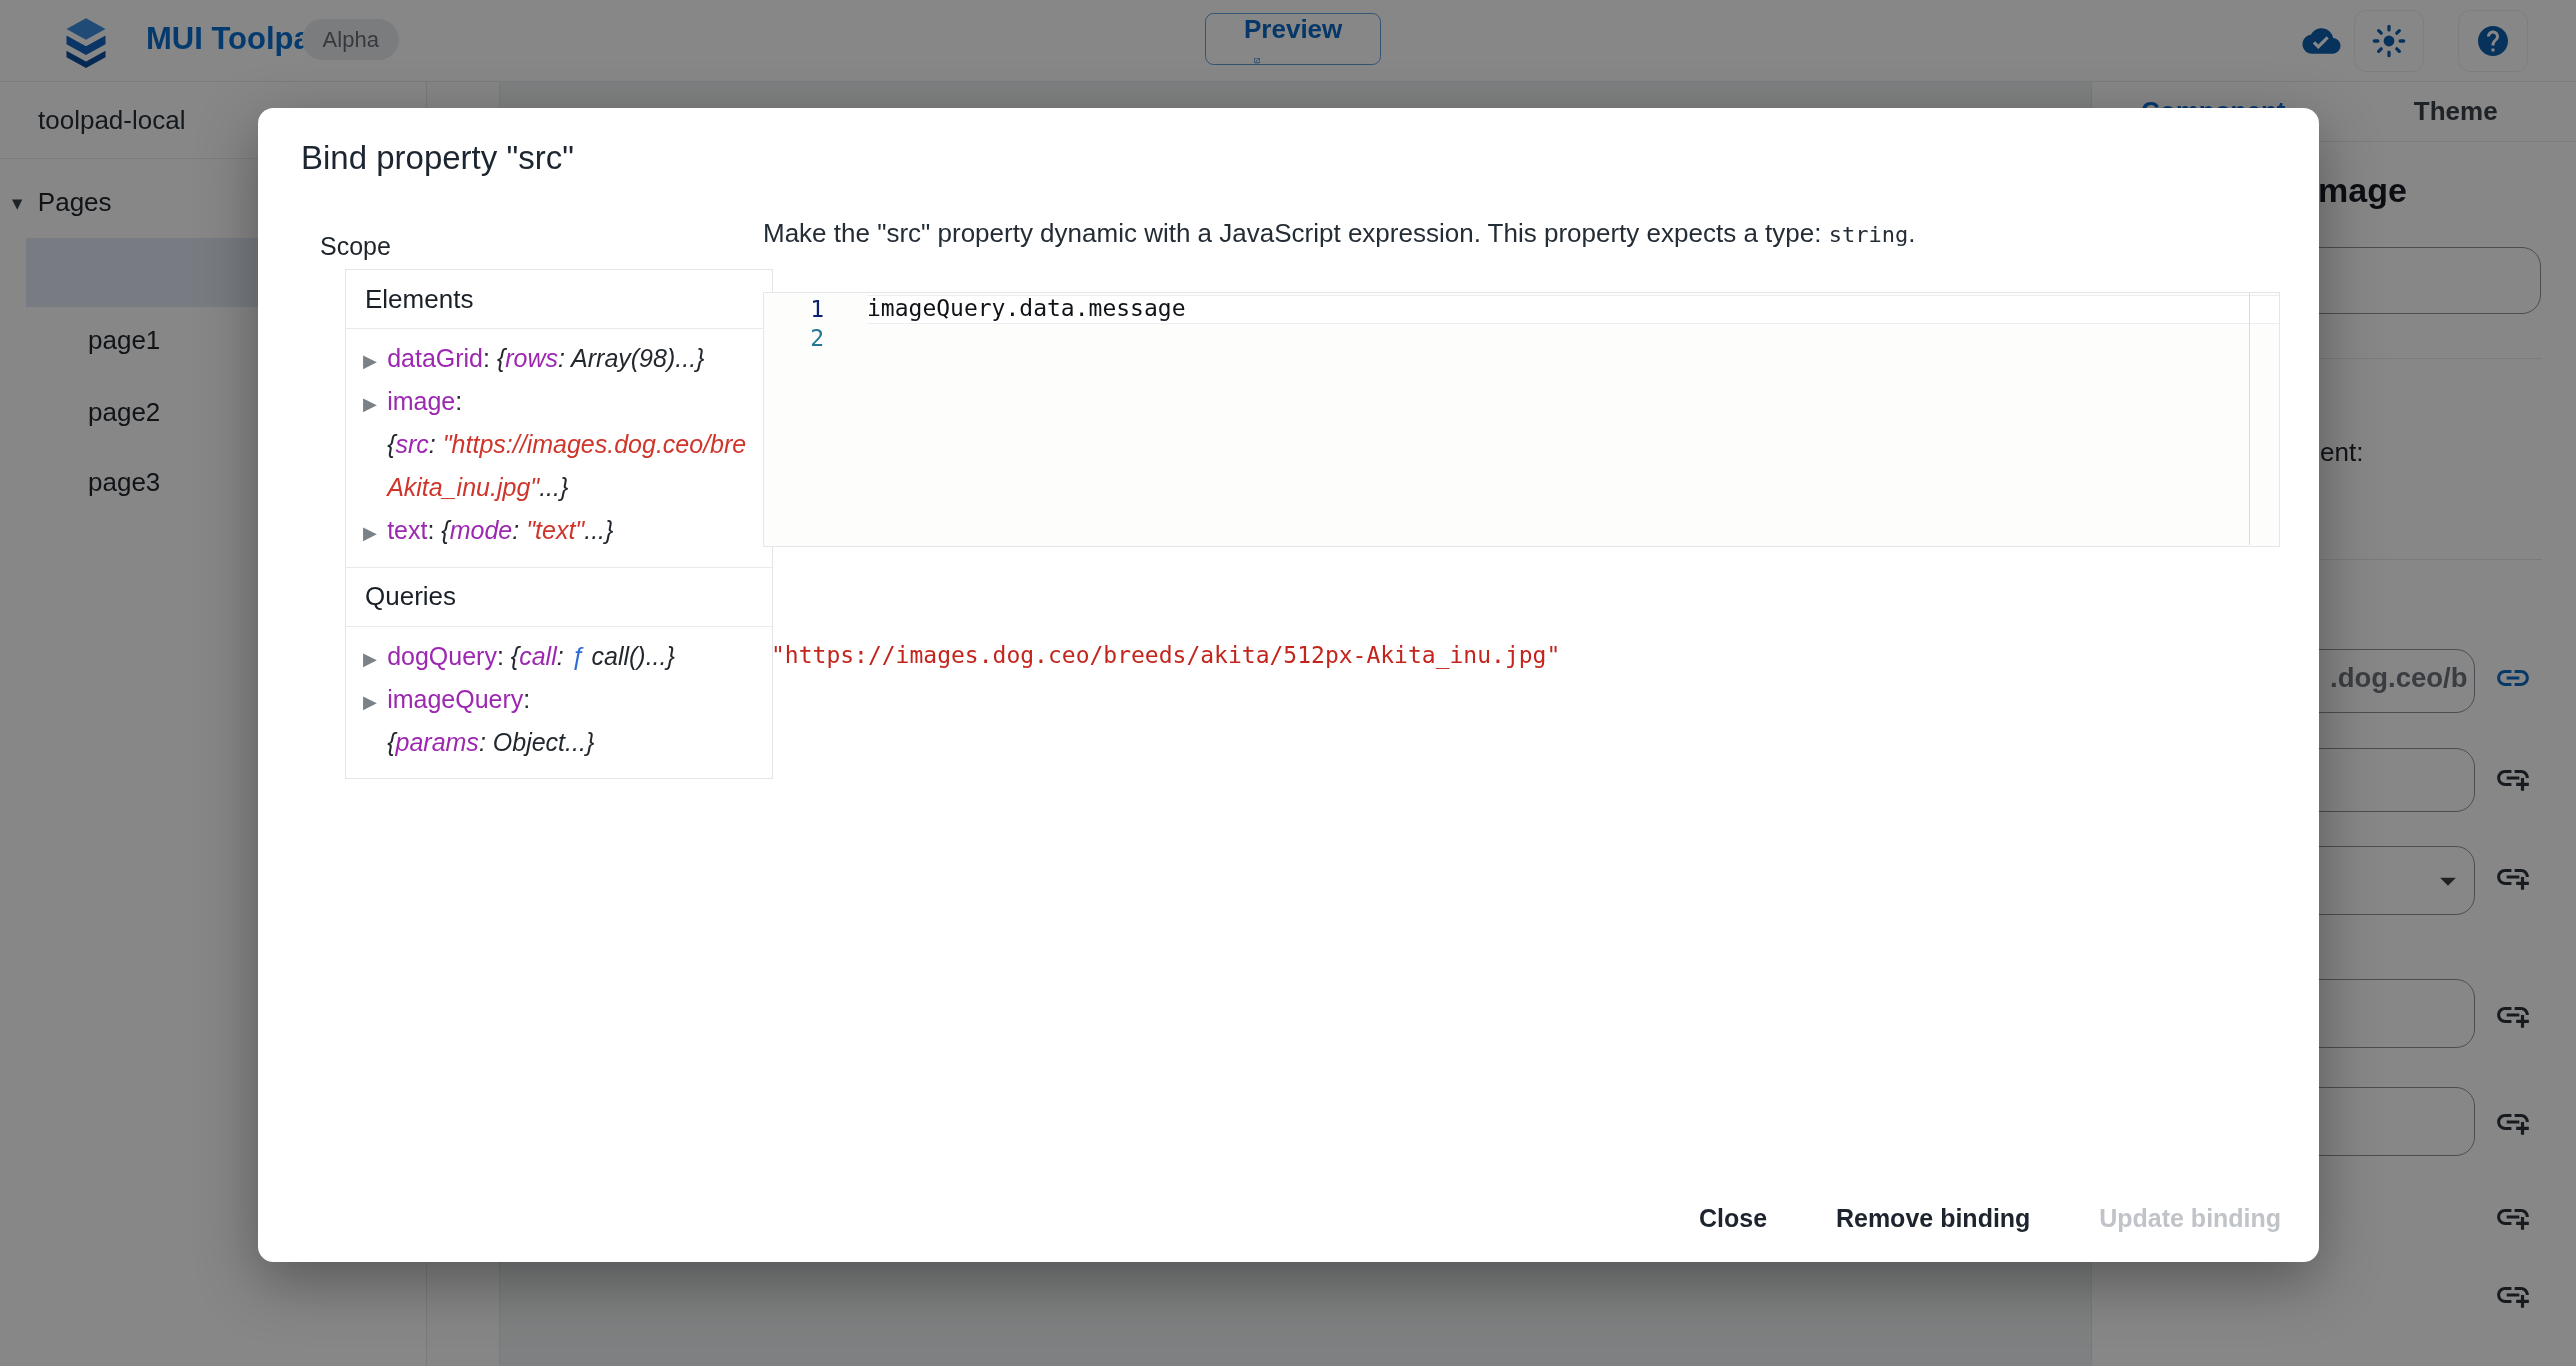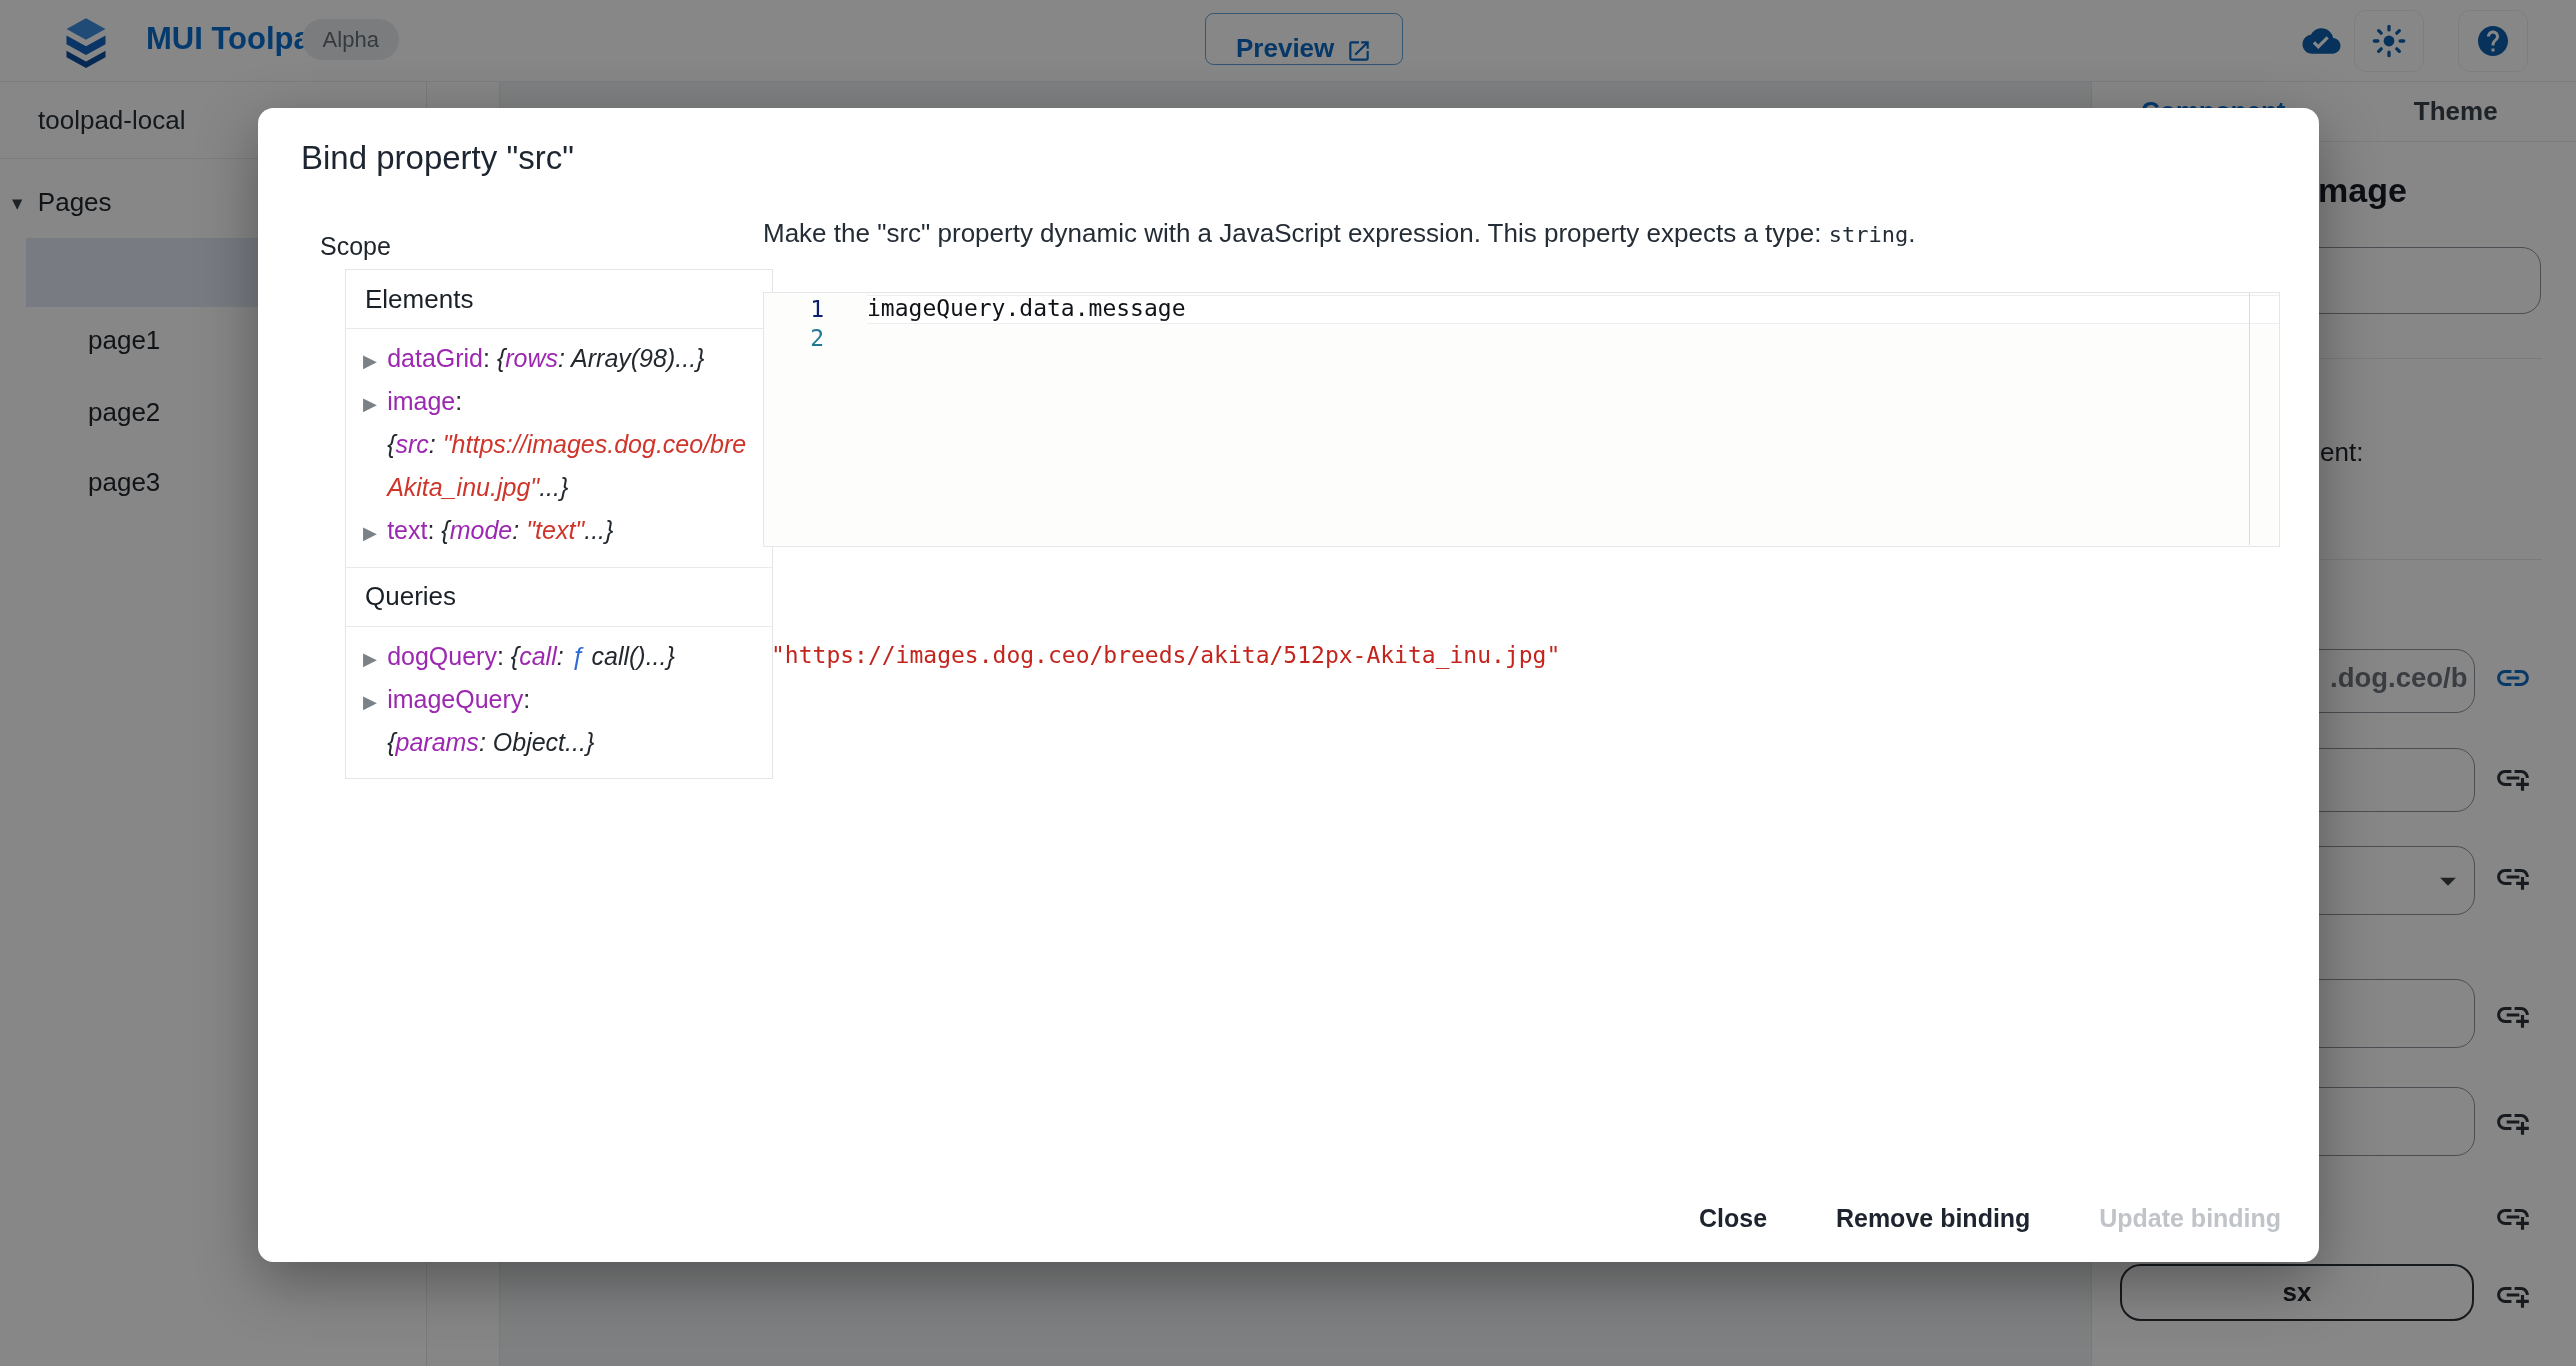--- a/index.html
+++ b/index.html
@@ -5,22 +5,22 @@
   html,body{margin:0;padding:0;background:#30343a;}
   #screen{position:relative;width:2576px;height:1367px;overflow:hidden;
           font-family:"Liberation Sans",sans-serif;background:#f0f2f4;}
   .abs{position:absolute;}
   
   #topbar{left:0;top:0;width:2576px;height:82px;background:#ffffff;border-bottom:1.7px solid #e8eaec;box-sizing:border-box;}
   #brand-text{left:110px;top:20.6px;font-size:31px;font-weight:bold;color:#0b6fd0;margin-left:36px;}
   #alpha-badge{left:302px;top:19px;background:#e9ebee;color:#656e77;font-size:22px;
                padding:7.7px 20.6px;border-radius:858px;}
   #preview-btn{left:1205px;top:13px;height:52px;border:1.7px solid #5f9fdd;border-radius:8.6px;
-               display:flex;align-items:flex-end;gap:12px;padding:0 30px;color:#0b6ac4;
-               font-size:26px;font-weight:600;background:transparent;box-sizing:border-box;}
+               display:flex;align-items:flex-start;gap:12px;padding:0 38px;color:#0b6ac4;
+               font-size:26px;font-weight:600;background:transparent;box-sizing:border-box;flex-direction:column;}
   .topbar-iconbox{top:10.3px;width:70px;height:62px;border:1.7px solid #eceef0;border-radius:12px;
                   display:flex;align-items:center;justify-content:center;box-sizing:border-box;}
   #sidebar{left:0;top:82px;width:427px;height:1285px;background:#ffffff;border-right:1.7px solid #e5e7e9;box-sizing:border-box;}
   #workspace-row{left:0;top:0;width:427px;height:77px;border-bottom:1.7px solid #e8eaec;box-sizing:border-box;
                  display:flex;align-items:center;padding-left:38px;font-size:26px;color:#273037;}
   #pages-header{left:12px;top:105px;display:flex;align-items:center;gap:15.5px;color:#20262c;}
   #pages-header .caret{font-size:20.6px;color:#3c434a;}
   #pages-header .lbl{font-size:26px;}
   #page-sel{left:26px;top:156px;width:401px;height:69px;background:#e2eaf5;}
   .page-item{left:88px;height:34px;font-size:26px;color:#1f262d;display:flex;align-items:center;}
@@ -172,21 +172,20 @@
 
     <div class="abs rp-input" style="left:125px;top:1005px;width:258px;height:69px"></div>
     <svg class="abs linkbtn" style="left:402px;top:1021px" viewBox="0 0 24 24">
       <path fill="currentColor" d="M8 11h8v2H8v-2zm12.1 1H22c0-2.76-2.24-5-5-5h-4v1.9h4c1.71 0 3.1 1.39 3.1 3.1zM3.9 12c0-1.71 1.39-3.1 3.1-3.1h4V7H7c-2.76 0-5 2.24-5 5s2.24 5 5 5h4v-1.9H7c-1.71 0-3.1-1.39-3.1-3.1zM19 12h-2v3h-3v2h3v3h2v-3h3v-2h-3v-3z"></path>
     </svg>
 
     <svg class="abs linkbtn" style="left:402px;top:1116px" viewBox="0 0 24 24">
       <path fill="currentColor" d="M8 11h8v2H8v-2zm12.1 1H22c0-2.76-2.24-5-5-5h-4v1.9h4c1.71 0 3.1 1.39 3.1 3.1zM3.9 12c0-1.71 1.39-3.1 3.1-3.1h4V7H7c-2.76 0-5 2.24-5 5s2.24 5 5 5h4v-1.9H7c-1.71 0-3.1-1.39-3.1-3.1zM19 12h-2v3h-3v2h3v3h2v-3h3v-2h-3v-3z"></path>
     </svg>
 
-    <div class="abs" id="sx-box">sx</div>
     <svg class="abs linkbtn" style="left:402px;top:1194px" viewBox="0 0 24 24">
       <path fill="currentColor" d="M8 11h8v2H8v-2zm12.1 1H22c0-2.76-2.24-5-5-5h-4v1.9h4c1.71 0 3.1 1.39 3.1 3.1zM3.9 12c0-1.71 1.39-3.1 3.1-3.1h4V7H7c-2.76 0-5 2.24-5 5s2.24 5 5 5h4v-1.9H7c-1.71 0-3.1-1.39-3.1-3.1zM19 12h-2v3h-3v2h3v3h2v-3h3v-2h-3v-3z"></path>
     </svg>
   </div>
 
   <div class="abs" id="backdrop"></div>
 
   <div class="abs" id="dialog">
     <div class="abs" id="dlg-title">Bind property "src"</div>
     <div class="abs" id="scope-label">Scope</div>

